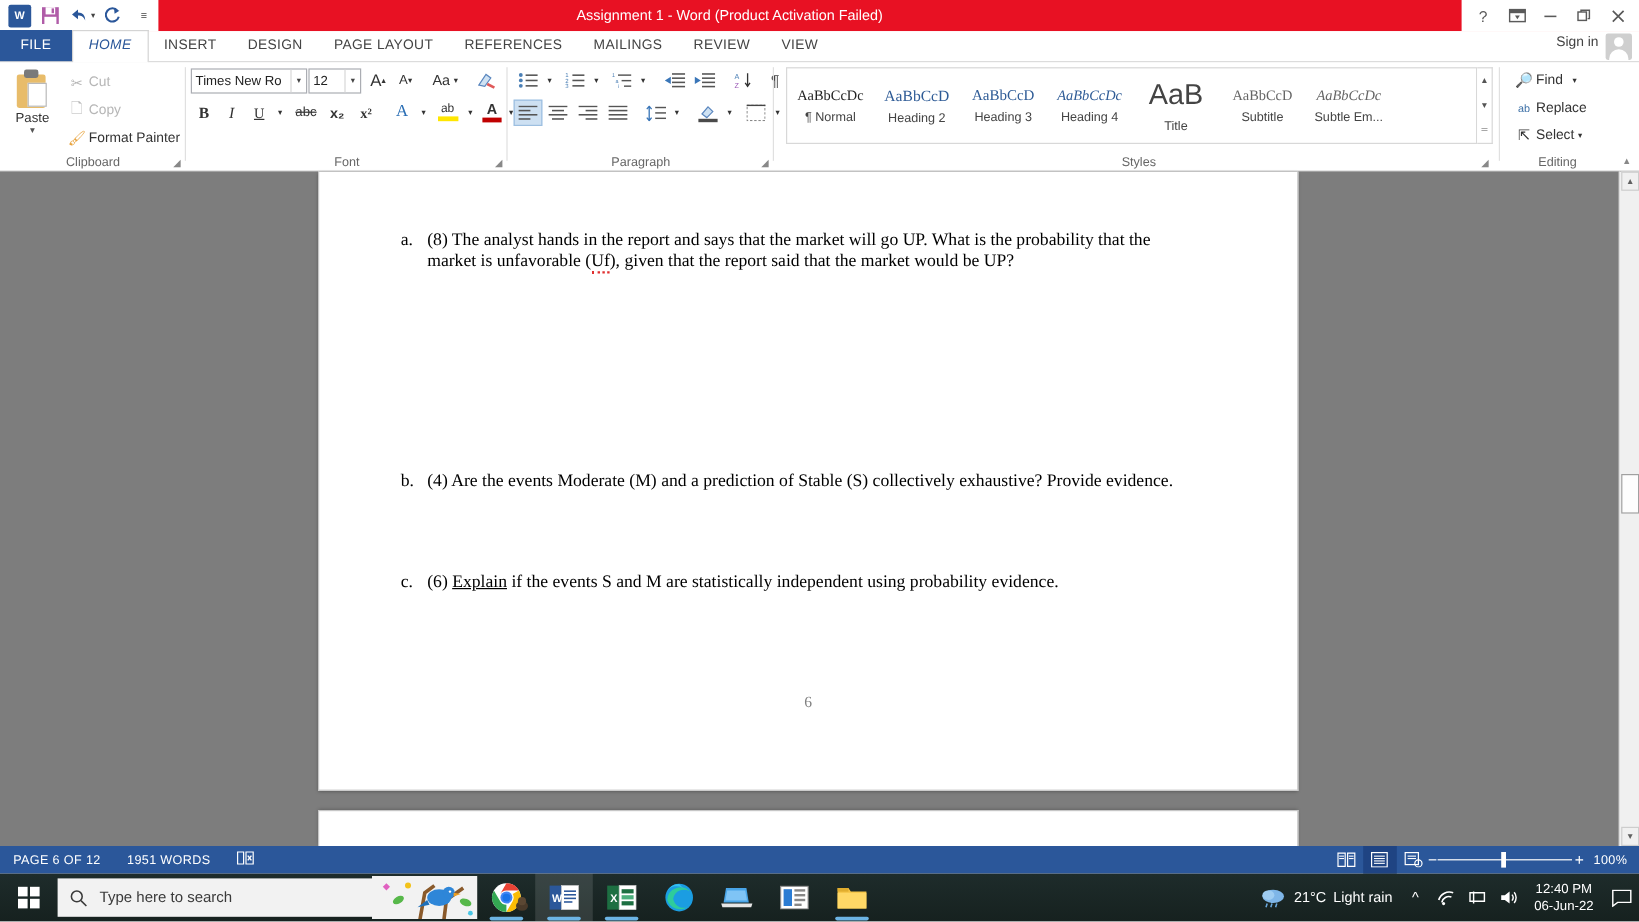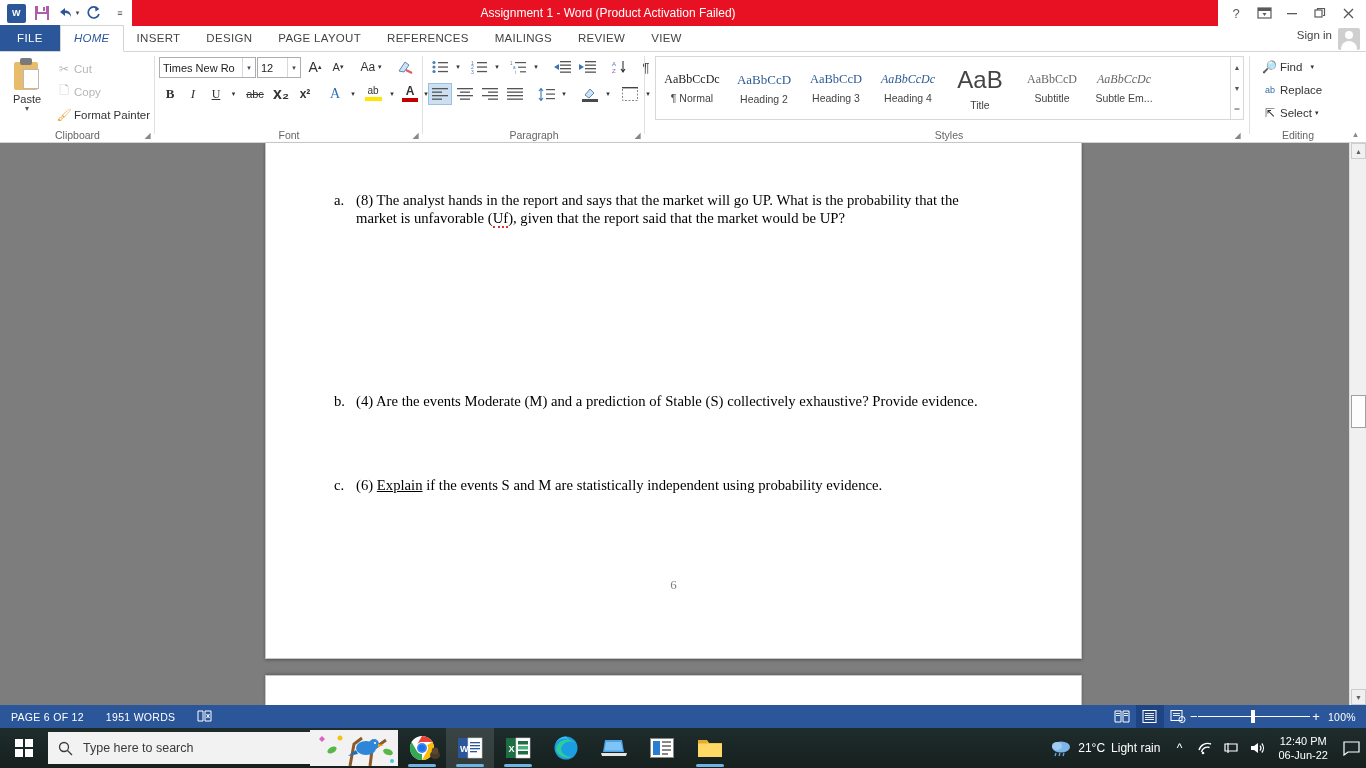--- a/index.html
+++ b/index.html
@@ -446,24 +446,24 @@
     <div class="tbtn" style="left:50px; top:31px; width:22px; height:22px;">
       <span style="font-size:12px;text-decoration:underline;font-family:'Liberation Serif',serif;">U</span>
     </div>
     <div class="tbtn" style="left:72px; top:31px; width:13px; height:22px;">
       <span style="font-size:7px;">▾</span>
     </div>
     <div class="tbtn" style="left:87px; top:31px; width:26px; height:22px;">
       <span style="font-size:11px;text-decoration:line-through;">abc</span>
     </div>
     <div class="tbtn" style="left:114px; top:31px; width:24px; height:22px;">
-      <span style="font-size:16px;font-weight:bold;">x₂</span>
+      <span style="font-size:12px;font-weight:bold;">x₂</span>
     </div>
     <div class="tbtn" style="left:138px; top:31px; width:24px; height:22px;">
-      <span style="font-size:12px;font-weight:bold;">x²</span>
+      <span style="font-size:12px;font-weight:bold;font-family:Liberation Serif, serif;">x²</span>
     </div>
     <div class="tbtn" style="left:168px; top:31px; width:24px; height:22px;">
       <span style="font-size:14px;color:#2b6fb5;font-family:'Liberation Serif',serif;">A</span>
     </div>
     <div class="tbtn" style="left:192px; top:31px; width:12px; height:22px;">
         <span style="font-size:7px;">▾</span>
       </div>
     <div class="tbtn" style="left:205px; top:29px; width:26px; height:24px; flex-direction:column;">
       <span style="font-size:10px;">ab</span>
       <div style="width:17px;height:4px;background:#ffe600;margin-top:1px;"></div>

